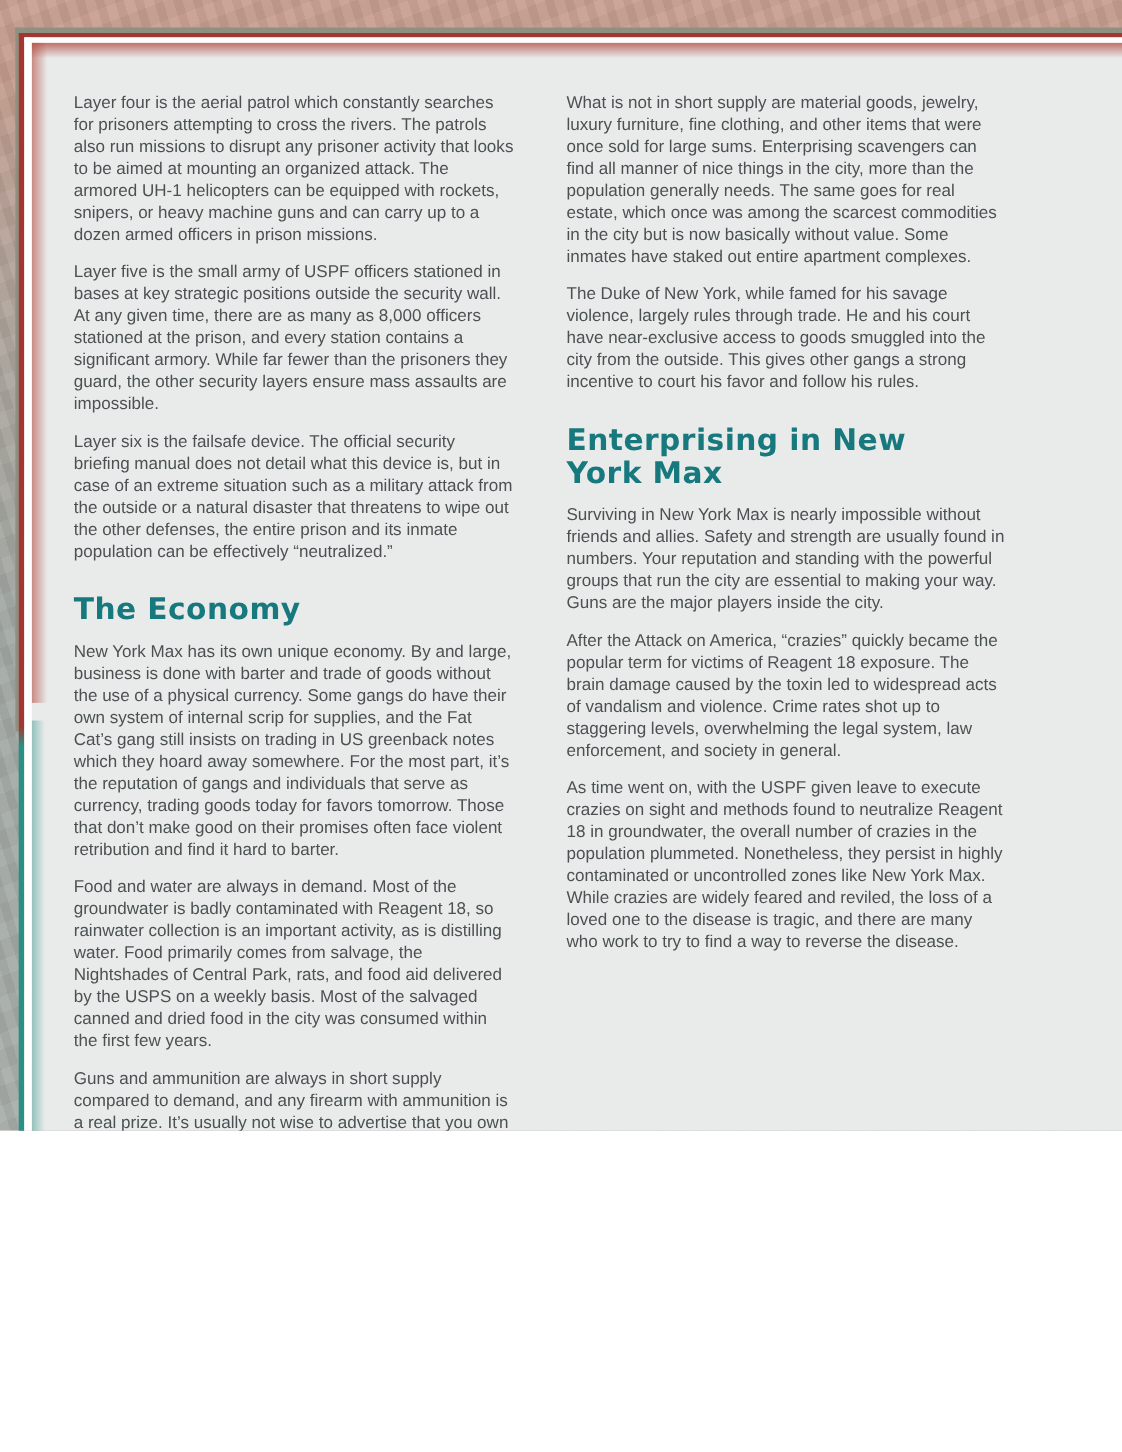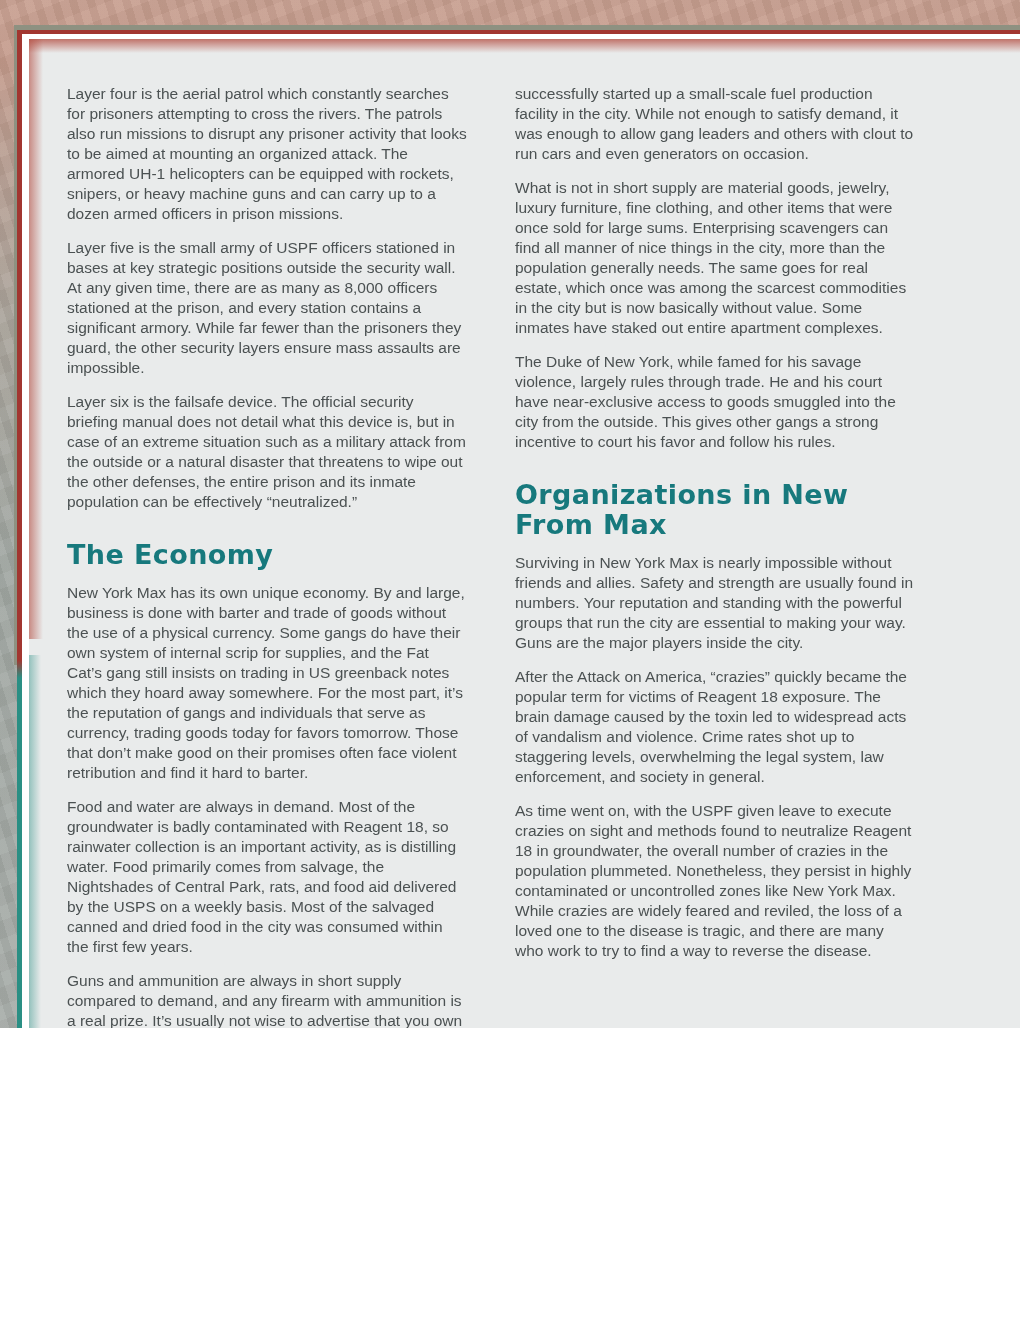--- a/index.html
+++ b/index.html
@@ -91,24 +91,23 @@
     <div class="col">
       <p>Layer four is the aerial patrol which constantly searches for prisoners attempting to cross the rivers. The patrols also run missions to disrupt any prisoner activity that looks to be aimed at mounting an organized attack. The armored UH-1 helicopters can be equipped with rockets, snipers, or heavy machine guns and can carry up to a dozen armed officers in prison missions.</p>
       <p>Layer five is the small army of USPF officers stationed in bases at key strategic positions outside the security wall. At any given time, there are as many as 8,000 officers stationed at the prison, and every station contains a significant armory. While far fewer than the prisoners they guard, the other security layers ensure mass assaults are impossible.</p>
       <p>Layer six is the failsafe device. The official security briefing manual does not detail what this device is, but in case of an extreme situation such as a military attack from the outside or a natural disaster that threatens to wipe out the other defenses, the entire prison and its inmate population can be effectively “neutralized.”</p>
       <h2 class="section">The Economy</h2>
       <p>New York Max has its own unique economy. By and large, business is done with barter and trade of goods without the use of a physical currency. Some gangs do have their own system of internal scrip for supplies, and the Fat Cat’s gang still insists on trading in US greenback notes which they hoard away somewhere. For the most part, it’s the reputation of gangs and individuals that serve as currency, trading goods today for favors tomorrow. Those that don’t make good on their promises often face violent retribution and find it hard to barter.</p>
       <p>Food and water are always in demand. Most of the groundwater is badly contaminated with Reagent 18, so rainwater collection is an important activity, as is distilling water. Food primarily comes from salvage, the Nightshades of Central Park, rats, and food aid delivered by the USPS on a weekly basis. Most of the salvaged canned and dried food in the city was consumed within the first few years.</p>
       <p>Guns and ammunition are always in short supply compared to demand, and any firearm with ammunition is a real prize. It’s usually not wise to advertise that you own any significant quantity of ammunition as it puts a target on your back. Fuel likewise became quite scarce after the first few years, though in 1985 The Duke and Brain</p>
     </div>
     <div class="col">
-      <p>successfully started up a small-scale fuel production facility in the city. While not enough to satisfy demand, it was enough to allow gang leaders and others with clout to run cars and even generators on occasion.</p>
       <p>What is not in short supply are material goods, jewelry, luxury furniture, fine clothing, and other items that were once sold for large sums. Enterprising scavengers can find all manner of nice things in the city, more than the population generally needs. The same goes for real estate, which once was among the scarcest commodities in the city but is now basically without value. Some inmates have staked out entire apartment complexes.</p>
       <p>The Duke of New York, while famed for his savage violence, largely rules through trade. He and his court have near-exclusive access to goods smuggled into the city from the outside. This gives other gangs a strong incentive to court his favor and follow his rules.</p>
-      <h2 class="section wrap">Organizations in New From Max</h2>
+      <h2 class="section wrap">Enterprising in New York Max</h2>
       <p>Surviving in New York Max is nearly impossible without friends and allies. Safety and strength are usually found in numbers. Your reputation and standing with the powerful groups that run the city are essential to making your way. Guns are the major players inside the city.</p>
       <p>After the Attack on America, “crazies” quickly became the popular term for victims of Reagent 18 exposure. The brain damage caused by the toxin led to widespread acts of vandalism and violence. Crime rates shot up to staggering levels, overwhelming the legal system, law enforcement, and society in general.</p>
       <p>As time went on, with the USPF given leave to execute crazies on sight and methods found to neutralize Reagent 18 in groundwater, the overall number of crazies in the population plummeted. Nonetheless, they persist in highly contaminated or uncontrolled zones like New York Max. While crazies are widely feared and reviled, the loss of a loved one to the disease is tragic, and there are many who work to try to find a way to reverse the disease.</p>
     </div>
   </div>
 
   <svg class="statue" width="320" height="262" viewBox="0 0 320 262">
     <rect x="8" y="18" width="18" height="244" fill="#257a74"></rect>
     <rect x="0" y="30" width="9" height="232" fill="#8ba39f" opacity="0.8"></rect>
     <polygon points="12,38 40,10 72,22 80,54 52,74 18,62" fill="#939f9d"></polygon>

